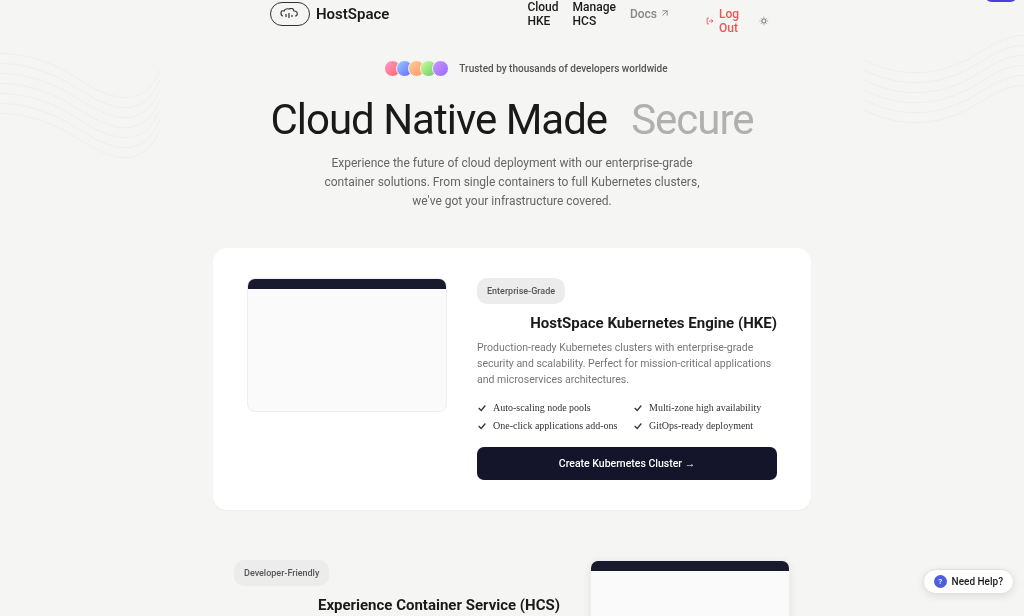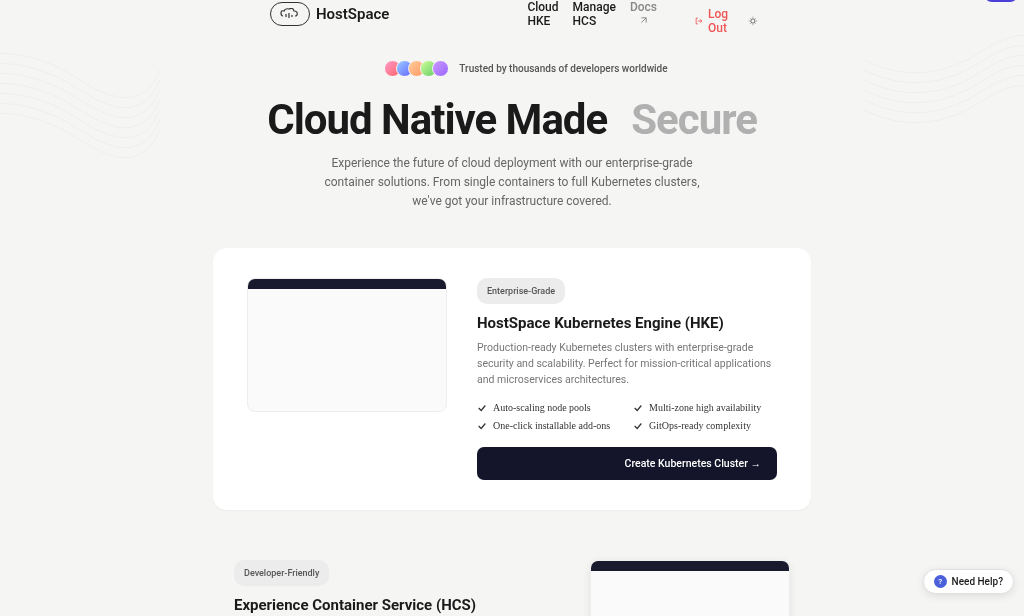--- a/index.html
+++ b/index.html
@@ -50,21 +50,21 @@
   font-size: 15px;
 }
 .nav-links {
   display: flex;
   gap: 14px;
   margin-left: 100px;
   font-size: 12px;
   font-weight: 500;
 }
 .nav-link { cursor: pointer; }
-.docs-link { color: #888; display: flex; align-items: center; gap: 3px; flex-direction: column; }
+.docs-link { color: #888; display: flex; align-items: center; gap: 3px; }
 .nav-right {
   margin-left: auto;
   display: flex;
   align-items: center;
   gap: 12px;
   margin-top: 14px;
 }
 .logout {
   display: flex;
   align-items: center;
@@ -94,21 +94,21 @@
   margin-left: -5px;
 }
 .avatar:nth-child(1){ background: linear-gradient(135deg,#f9c,#f66); margin-left:0; }
 .avatar:nth-child(2){ background: linear-gradient(135deg,#9cf,#66f); }
 .avatar:nth-child(3){ background: linear-gradient(135deg,#fc9,#f96); }
 .avatar:nth-child(4){ background: linear-gradient(135deg,#cf9,#6c6); }
 .avatar:nth-child(5){ background: linear-gradient(135deg,#c9f,#96f); }
 .trusted-text { font-size: 10px; color: #555; font-weight: 500; }
 .headline {
   font-size: 42px;
-  font-weight: 700;
+  font-weight: 400;
   letter-spacing: -1px;
   display: flex;
   justify-content: center;
   gap: 24px;
   align-items: baseline;
 }
 .headline .secure { color: #b0b0b0; }
 .subhead {
   font-size: 12px;
   color: #666;
@@ -150,21 +150,21 @@
 .badge {
   display: inline-block;
   background: #ececec;
   color: #555;
   font-size: 9px;
   font-weight: 500;
   padding: 8px 10px;
   border-radius: 10px;
   margin-bottom: 10px;
 }
-.card-title { font-size: 15px; font-weight: 700; margin-bottom: 8px; }
+.card-title { font-size: 15px; font-weight: 700; margin-bottom: 8px; text-align: right; }
 .card-desc { font-size: 10.5px; color: #777; line-height: 1.55; margin-bottom: 14px; }
 .features {
   display: grid;
   grid-template-columns: 1fr 1fr;
   gap: 7px 12px;
   margin-bottom: 16px;
 }
 .feature {
   display: flex;
   align-items: center;
@@ -174,21 +174,21 @@
   font-family: Liberation Serif, serif;
 }
 .check { width: 10px; height: 10px; flex-shrink: 0; }
 .cta {
   background: #14142b;
   color: #fff;
   font-size: 10.5px;
   font-weight: 500;
   padding: 10px 16px;
   border-radius: 7px;
-  text-align: right;
+  text-align: center;
   cursor: pointer;
   width: 100%;
 }
 
 .help-btn {
   position: fixed;
   bottom: 22px;
   right: 10px;
   background: #fff;
   border: 1px solid #e0e0e0;
@@ -315,27 +315,27 @@
       <div class="feature">
           <svg class="check" viewBox="0 0 12 12">
             <path d="M2 6 L5 9 L10 3" stroke="#333" fill="none" stroke-width="1.5"></path>
           </svg>
           <span>Multi-zone high availability</span>
         </div>
       <div class="feature">
           <svg class="check" viewBox="0 0 12 12">
             <path d="M2 6 L5 9 L10 3" stroke="#333" fill="none" stroke-width="1.5"></path>
           </svg>
-          <span>One-click installable add-ons</span>
+          <span>One-click applications add-ons</span>
         </div>
       <div class="feature">
           <svg class="check" viewBox="0 0 12 12">
             <path d="M2 6 L5 9 L10 3" stroke="#333" fill="none" stroke-width="1.5"></path>
           </svg>
-          <span>GitOps-ready complexity</span>
+          <span>GitOps-ready deployment</span>
         </div>
     </div>
     <div class="cta">Create Kubernetes Cluster →</div>
   </div>
 </div>
 
 <div class="card reverse">
   <div class="card-img"></div>
   <div class="card-content">
     <span class="badge">Developer-Friendly</span>

